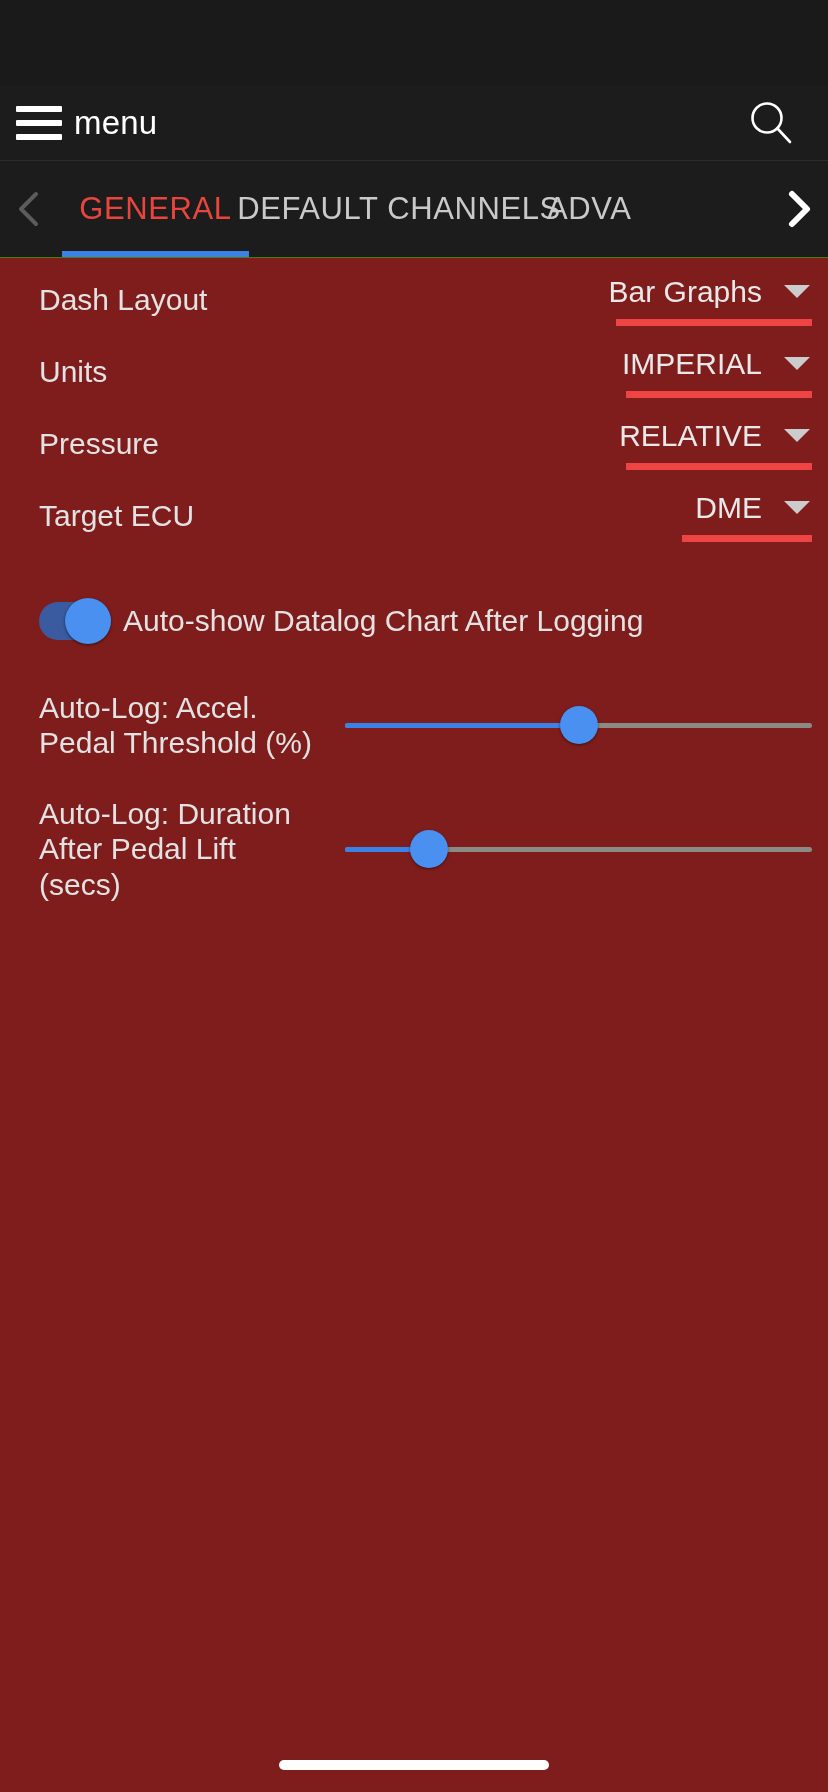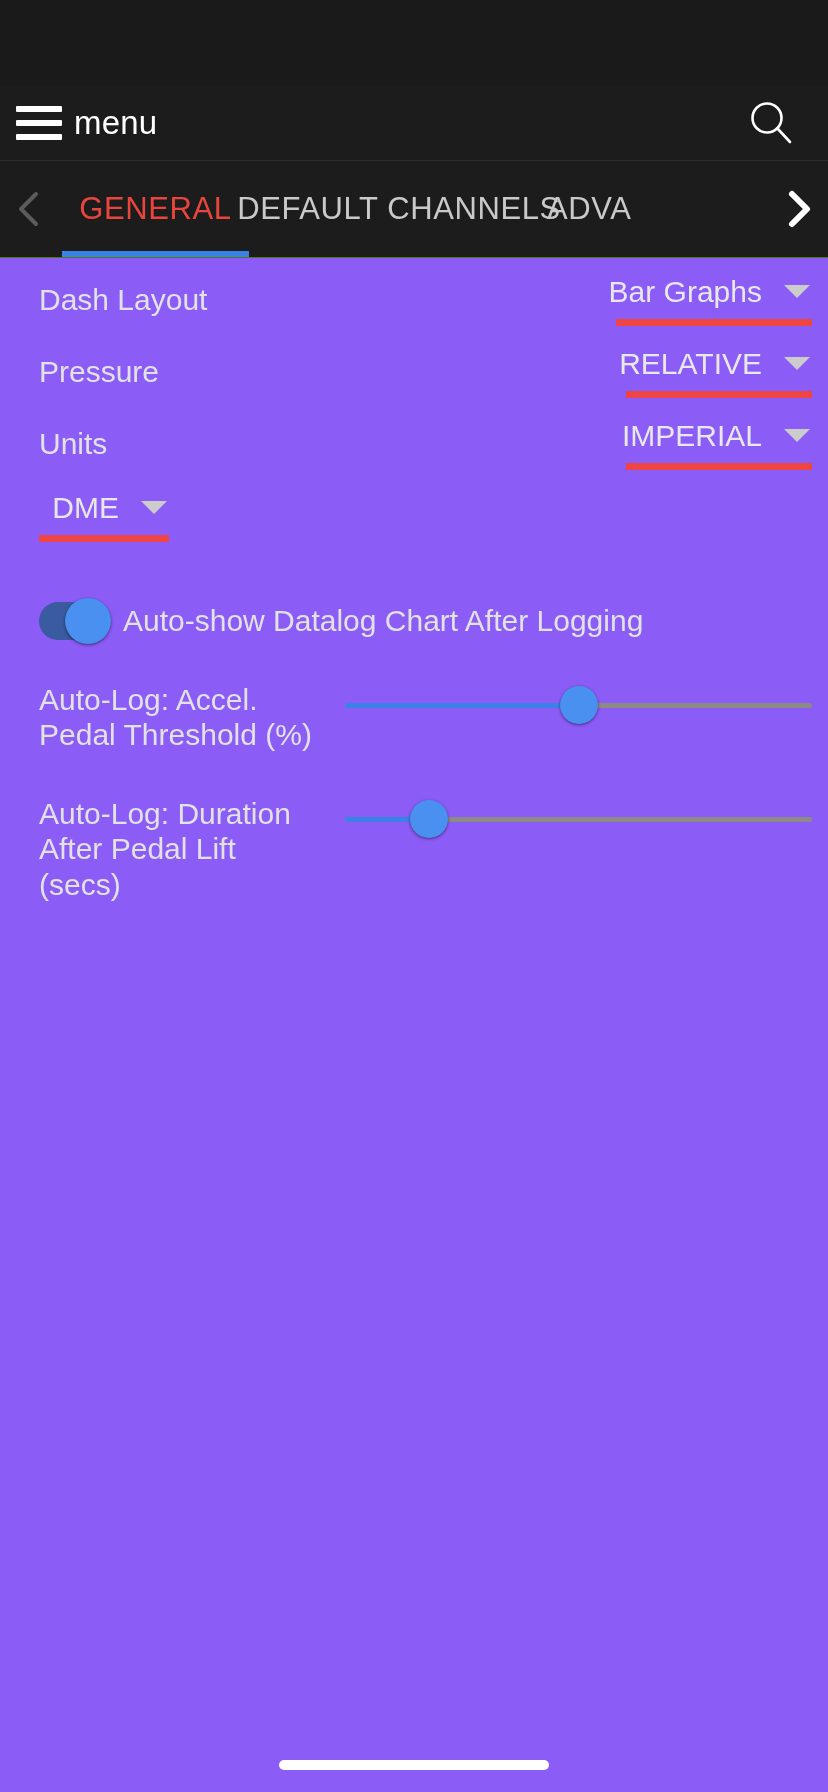--- a/index.html
+++ b/index.html
@@ -7,21 +7,21 @@
     width: 828px;
     height: 1792px;
     background: #1a1a1a;
     font-family: "Liberation Sans", sans-serif;
     overflow: hidden;
   }
   .phone {
     position: relative;
     width: 828px;
     height: 1792px;
-    background: #8b5cf6;
+    background: #7f1d1d;
   }
 
   
   .status-bar {
     height: 85px;
     width: 100%;
     background: #1a1a1a;
   }
 
   
@@ -208,21 +208,21 @@
     box-shadow: 0 1px 3px rgba(0,0,0,.55);
   }
   .toggle-label {
     font-size: 30px;
     color: #e2e2e2;
   }
 
   
   .row-slider {
     display: flex;
-    align-items: flex-start;
+    align-items: center;
     padding: 0 16px 0 14px;
     margin-top: 28px;
     min-height: 86px;
     gap: 28px;
   }
   .slider-label {
     font-size: 30px;
     color: #e2e2e2;
     line-height: 1.18;
     width: 278px;
@@ -328,36 +328,37 @@
 
     <div class="row-select">
       <div class="row-label">Dash Layout</div>
       <div class="dropdown dd-w1">
         <span class="dd-value">Bar Graphs</span>
         <span class="caret"></span>
       </div>
     </div>
 
     <div class="row-select">
+      <div class="row-label">Units</div>
+      <div class="dropdown dd-w2">
+        <span class="dd-value">IMPERIAL</span>
+        <span class="caret"></span>
+      </div>
+    </div>
+
+    <div class="row-select">
       <div class="row-label">Pressure</div>
       <div class="dropdown dd-w3">
         <span class="dd-value">RELATIVE</span>
         <span class="caret"></span>
       </div>
     </div>
 
     <div class="row-select">
-      <div class="row-label">Units</div>
-      <div class="dropdown dd-w2">
-        <span class="dd-value">IMPERIAL</span>
-        <span class="caret"></span>
-      </div>
-    </div>
-
-    <div class="row-select">
+      <div class="row-label">Target ECU</div>
       <div class="dropdown dd-w4">
         <span class="dd-value">DME</span>
         <span class="caret"></span>
       </div>
     </div>
 
     <div class="row-toggle">
       <div class="switch">
         <div class="thumb"></div>
       </div>

